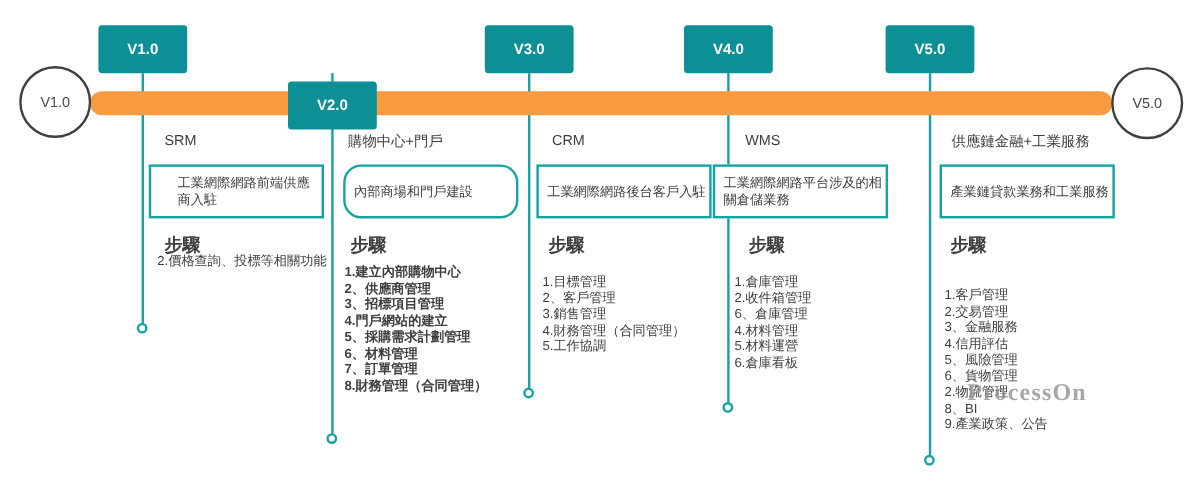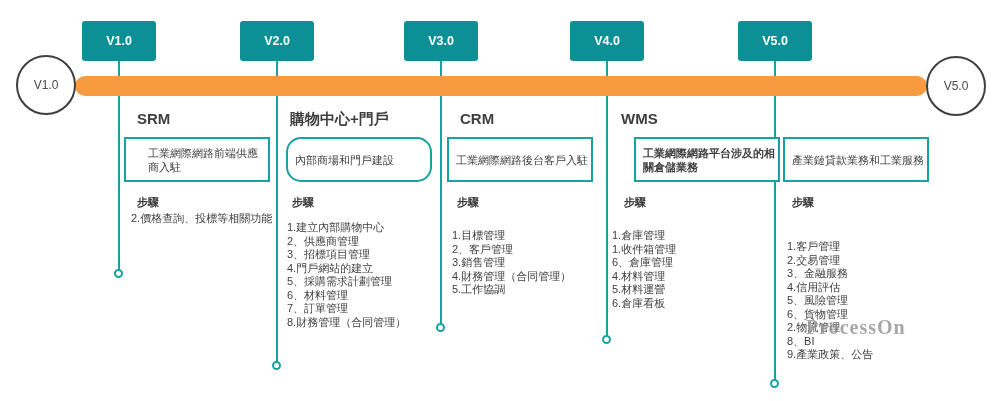--- a/index.html
+++ b/index.html
@@ -26,26 +26,26 @@
   .badge{position:absolute;top:21px;width:74px;height:40px;background:var(--teal-badge);
          border-radius:3px;display:flex;align-items:center;justify-content:center;
          color:#fff;font-weight:bold;font-size:12.5px;z-index:3;}
 
   
   .vline{position:absolute;top:61px;width:2px;background:var(--teal-line);z-index:1;}
   .dot{position:absolute;width:9px;height:9px;border:2px solid var(--teal-line);
        border-radius:50%;background:#fff;z-index:3;}
 
   
-  .col-title{position:absolute;top:110px;font-size:15px;font-weight:bold;
+  .col-title{position:absolute;top:110px;font-size:12px;font-weight:normal;
              color:var(--text-dark);white-space:nowrap;z-index:2;}
   .desc-box{position:absolute;top:137px;width:146px;height:45px;border:2px solid var(--teal-line);
             background:#fff;display:flex;align-items:center;z-index:2;
             font-size:11px;color:var(--text-dark);padding:2px 3px 2px 7px;line-height:14px;}
-  .steps-label{position:absolute;top:195px;font-size:11px;font-weight:bold;
+  .steps-label{position:absolute;top:195px;font-size:15px;font-weight:bold;
                color:var(--text-dark);z-index:2;}
   .steps{position:absolute;z-index:2;}
   .step{font-size:11px;line-height:13.5px;color:var(--text-dark);white-space:nowrap;}
 
   .watermark{position:absolute;left:806px;top:316px;font-family:"Liberation Serif", serif;
              font-weight:bold;font-size:20px;color:#8f8f8f;opacity:0.78;
              letter-spacing:1px;z-index:5;}
 </style>
 </head>
 <body>
@@ -68,21 +68,21 @@
 
   <div class="dot" style="left:114px;top:269px;"></div>
   <div class="dot" style="left:272px;top:361px;"></div>
   <div class="dot" style="left:436px;top:323px;"></div>
   <div class="dot" style="left:602px;top:335px;"></div>
   <div class="dot" style="left:770px;top:379px;"></div>
 
   <div class="badge" style="left:82px;">
     <span>V1.0</span>
   </div>
-  <div class="badge" style="left:240px;">
+  <div class="badge" style="left:240px;margin-top:47px;">
     <span>V2.0</span>
   </div>
   <div class="badge" style="left:404px;">
     <span>V3.0</span>
   </div>
   <div class="badge" style="left:570px;">
     <span>V4.0</span>
   </div>
   <div class="badge" style="left:738px;">
     <span>V5.0</span>
@@ -95,21 +95,21 @@
   <div class="steps-label" style="left:137px;">步驟</div>
   <div class="steps" style="left:131px;top:212px;">
     <div class="step">2.價格查詢、投標等相關功能</div>
   </div>
 
   <div class="col-title" style="left:290px;">購物中心+門戶</div>
   <div class="desc-box" style="left:286px;border-radius:15px;">
     <span>內部商場和門戶建設</span>
   </div>
   <div class="steps-label" style="left:292px;">步驟</div>
-  <div class="steps" style="left:287px;top:221px;">
+  <div class="steps" style="left:287px;top:221px;font-weight:bold;">
     <div class="step">1.建立內部購物中心</div>
     <div class="step">2、供應商管理</div>
     <div class="step">3、招標項目管理</div>
     <div class="step">4.門戶網站的建立</div>
     <div class="step">5、採購需求計劃管理</div>
     <div class="step">6、材料管理</div>
     <div class="step">7、訂單管理</div>
     <div class="step">8.財務管理（合同管理）</div>
   </div>
 
@@ -120,33 +120,34 @@
   <div class="steps-label" style="left:457px;">步驟</div>
   <div class="steps" style="left:452px;top:229px;">
     <div class="step">1.目標管理</div>
     <div class="step">2、客戶管理</div>
     <div class="step">3.銷售管理</div>
     <div class="step">4.財務管理（合同管理）</div>
     <div class="step">5.工作協調</div>
   </div>
 
   <div class="col-title" style="left:621px;">WMS</div>
-  <div class="desc-box" style="left:634px;font-weight:bold;">
+  <div class="desc-box" style="left:594px;">
     <span>工業網際網路平台涉及的相關倉儲業務</span>
   </div>
   <div class="steps-label" style="left:624px;">步驟</div>
   <div class="steps" style="left:612px;top:229px;">
     <div class="step">1.倉庫管理</div>
-    <div class="step">1.收件箱管理</div>
+    <div class="step">2.收件箱管理</div>
     <div class="step">6、倉庫管理</div>
     <div class="step">4.材料管理</div>
     <div class="step">5.材料運營</div>
     <div class="step">6.倉庫看板</div>
   </div>
 
+  <div class="col-title" style="left:793px;">供應鏈金融+工業服務</div>
   <div class="desc-box" style="left:783px;">
     <span>產業鏈貸款業務和工業服務</span>
   </div>
   <div class="steps-label" style="left:792px;">步驟</div>
   <div class="steps" style="left:787px;top:240px;">
     <div class="step">1.客戶管理</div>
     <div class="step">2.交易管理</div>
     <div class="step">3、金融服務</div>
     <div class="step">4.信用評估</div>
     <div class="step">5、風險管理</div>

